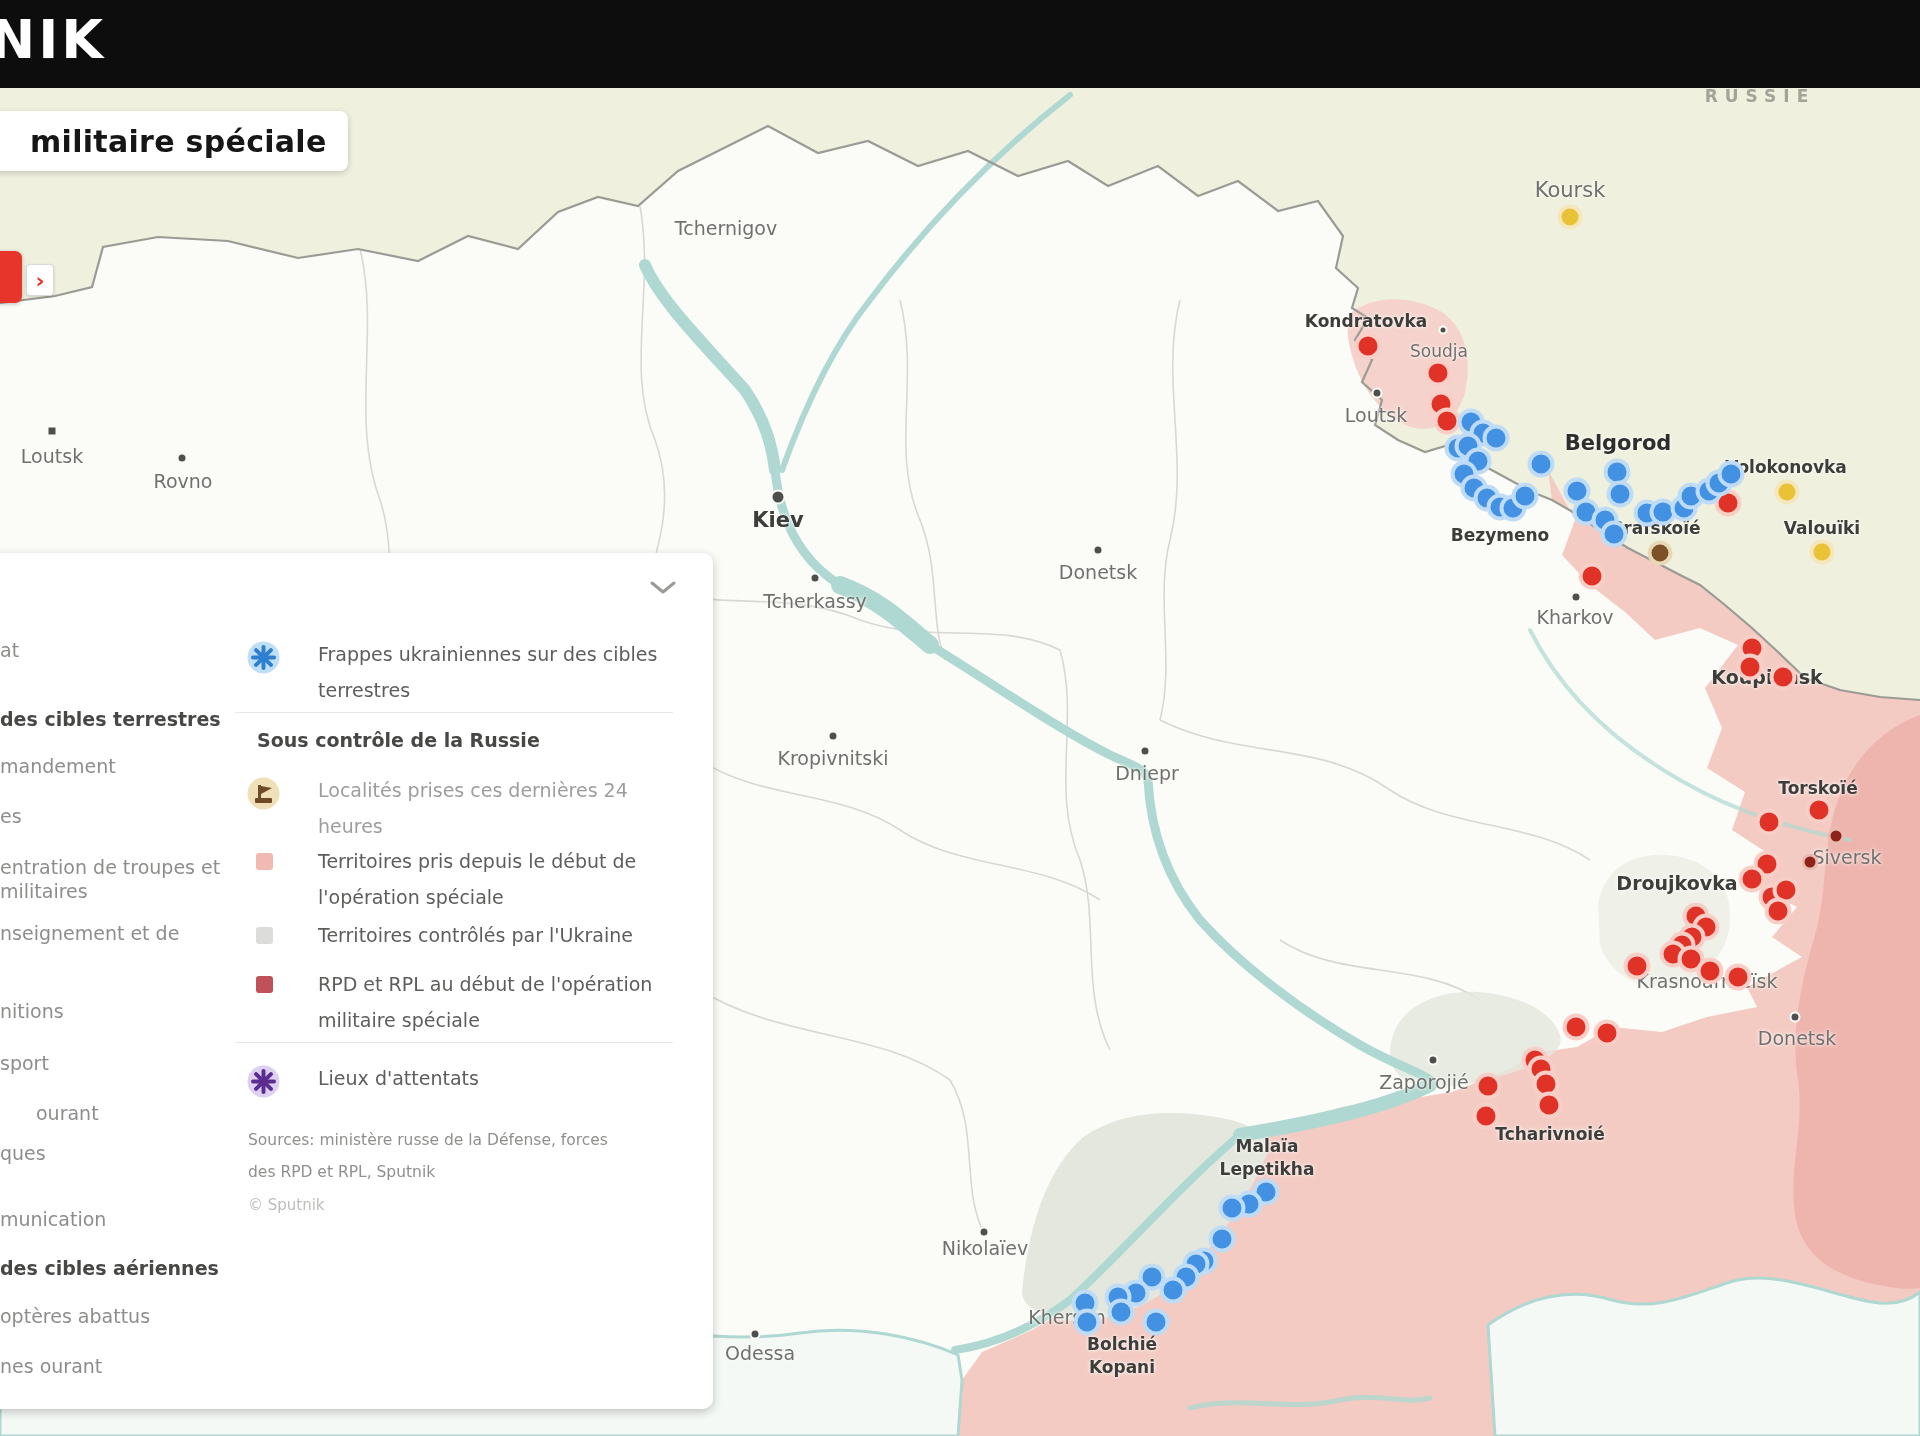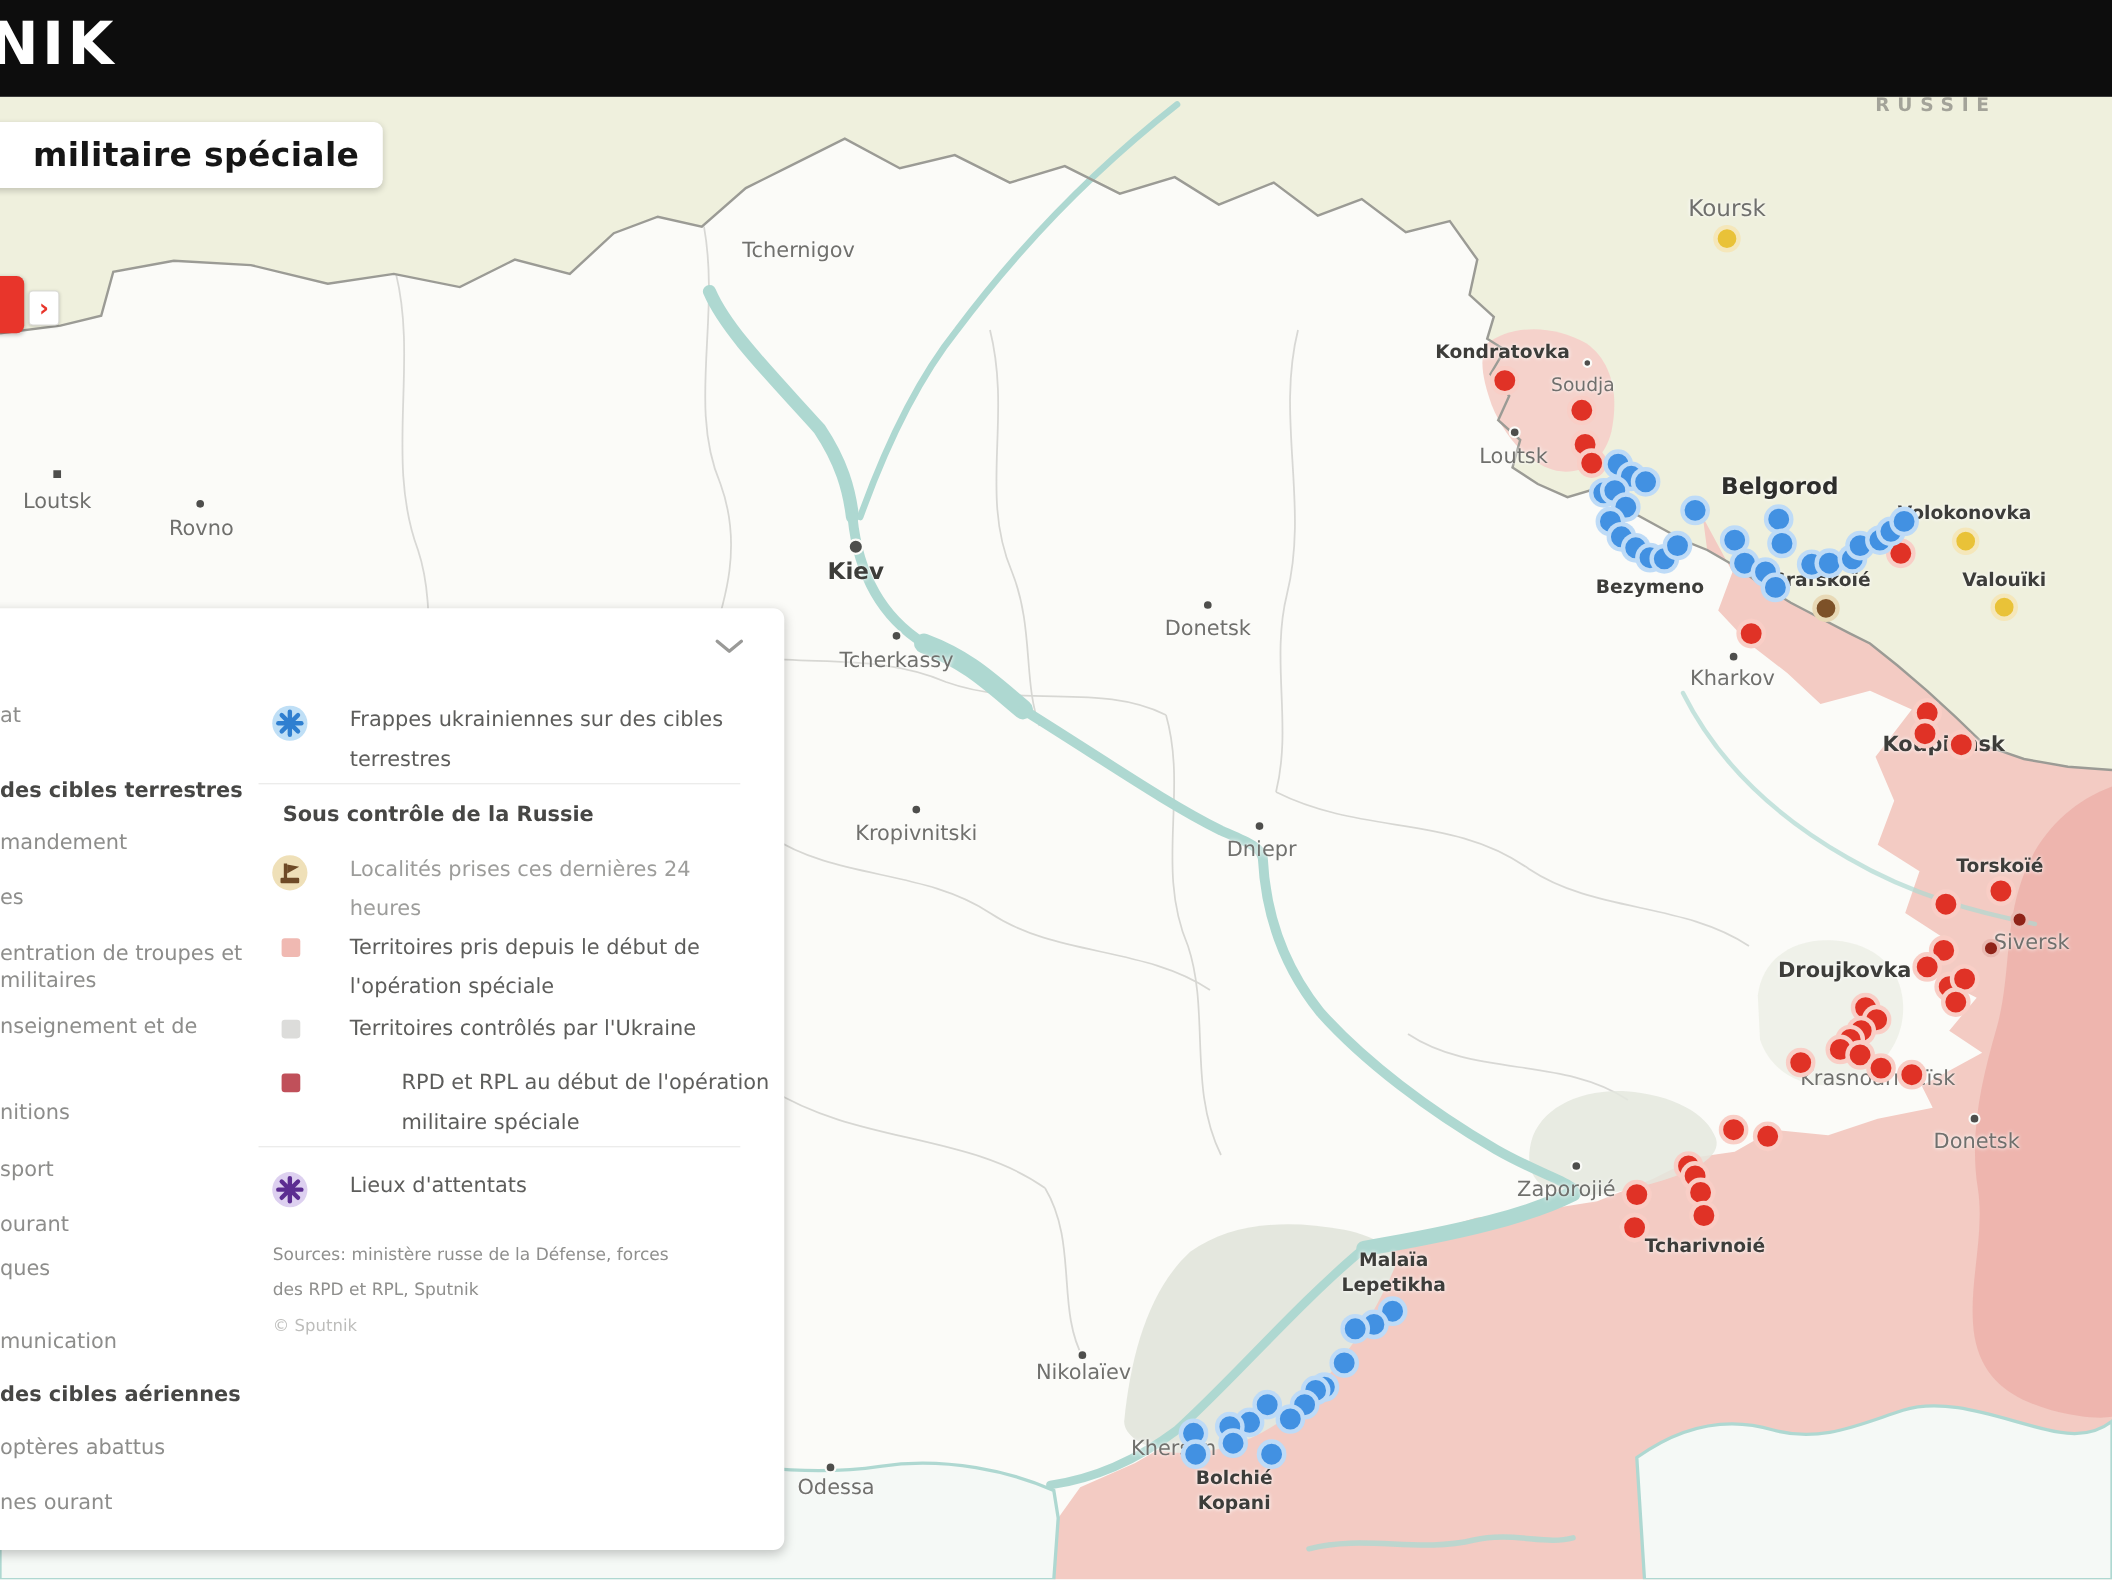--- a/index.html
+++ b/index.html
@@ -142,21 +142,21 @@
     <div id="legend-left">
         <div class="left-col-item" style="top: 97px;">at</div>
         <div class="left-col-item bold" style="top: 166px;">des cibles terrestres</div>
         <div class="left-col-item" style="top: 213px;">mandement</div>
         <div class="left-col-item" style="top: 263px;">es</div>
         <div class="left-col-item" style="top: 314px;">entration de troupes et</div>
         <div class="left-col-item" style="top: 338px;">militaires</div>
         <div class="left-col-item" style="top: 380px;">nseignement et de</div>
         <div class="left-col-item" style="top: 458px;">nitions</div>
         <div class="left-col-item" style="top: 510px;">sport</div>
-        <div class="left-col-item" style="top: 560px;">ourant</div>
+        <div class="left-col-item" style="top: 560px; margin-left: 36px;">ourant</div>
         <div class="left-col-item" style="top: 600px;">ques</div>
         <div class="left-col-item" style="top: 666px;">munication</div>
         <div class="left-col-item bold" style="top: 715px;">des cibles aériennes</div>
         <div class="left-col-item" style="top: 763px;">optères abattus</div>
         <div class="left-col-item" style="top: 813px;">nes ourant</div>
       </div>
     <div id="legend-right">
         <div class="li-icon" style="top: 87px;"><svg viewBox="0 0 35 35">
             <circle cx="17.5" cy="17.5" r="16" fill="#bfdff6"></circle>
             <g fill="#2f7fd0">
@@ -178,21 +178,21 @@
             <rect x="9" y="22" width="17" height="5" rx="1" fill="#6e4a26"></rect>
           </svg></div>
         <div class="li-lines muted" style="top: 219px;">Localités prises ces dernières 24
 heures</div>
         <div class="li-square" style="background: rgb(240, 185, 178); top: 300px;"></div>
         <div class="li-lines" style="top: 290px;">Territoires pris depuis le début de
 l'opération spéciale</div>
         <div class="li-square" style="background: rgb(220, 220, 218); top: 374px;"></div>
         <div class="li-lines" style="top: 364px;">Territoires contrôlés par l'Ukraine</div>
         <div class="li-square" style="background: rgb(192, 80, 90); top: 423px;"></div>
-        <div class="li-lines" style="top: 413px; margin-left: 47px;">RPD et RPL au début de l'opération
+        <div class="li-lines" style="top: 413px;">RPD et RPL au début de l'opération
 militaire spéciale</div>
         <div class="sep" style="top: 489px; left: 255px; width: 438px;"></div>
         <div class="li-icon" style="top: 511px;"><svg viewBox="0 0 35 35">
             <circle cx="17.5" cy="17.5" r="16" fill="#ddd0f0"></circle>
             <g fill="var(--purple)">
               <rect x="15.5" y="5" width="4" height="25" rx="2" transform="rotate(0 17.5 17.5)"></rect>
               <rect x="15.5" y="5" width="4" height="25" rx="2" transform="rotate(45 17.5 17.5)"></rect>
               <rect x="15.5" y="5" width="4" height="25" rx="2" transform="rotate(90 17.5 17.5)"></rect>
               <rect x="15.5" y="5" width="4" height="25" rx="2" transform="rotate(135 17.5 17.5)"></rect>
               <circle cx="17.5" cy="17.5" r="5"></circle>

